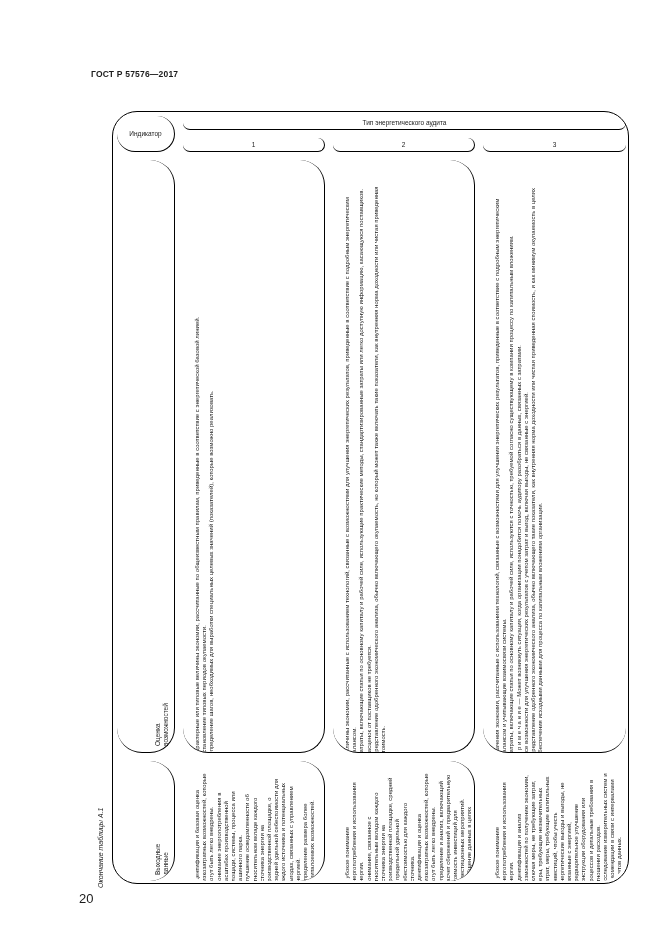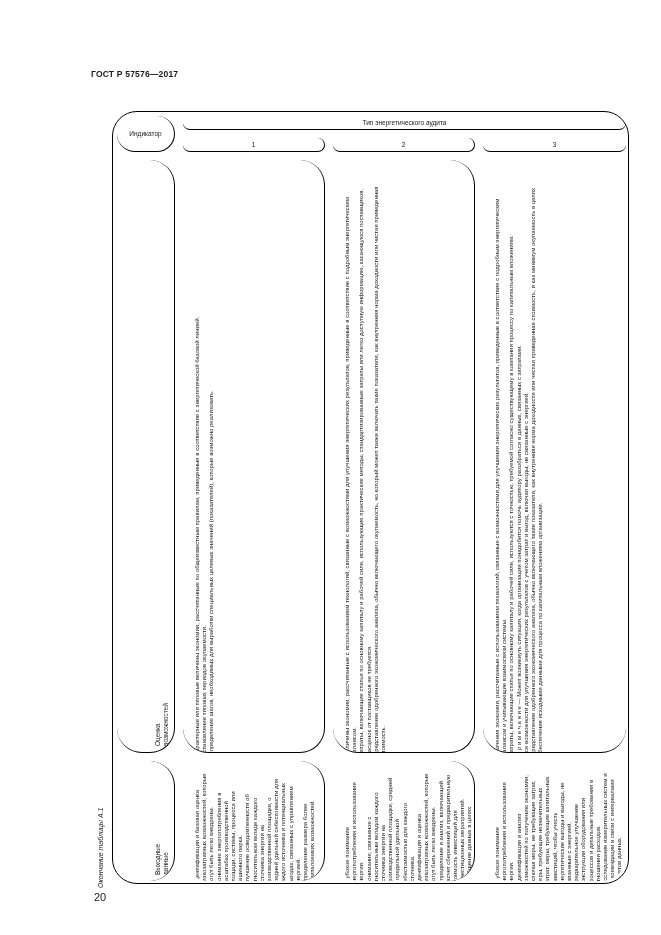--- a/index.html
+++ b/index.html
@@ -6,21 +6,21 @@
   html,body { background:#ffffff; }
   .sheet {
     position:relative; width:661px; height:935px; background:#ffffff;
     font-family:"Liberation Sans", sans-serif; color:#1b1b1b; overflow:hidden;
   }
   .page-header {
     position:absolute; left:75px; top:53px;
     font-size:8.5px; font-weight:bold; letter-spacing:.2px;
   }
   .page-number {
-    position:absolute; left:78px; top:875px; font-size:11px;
+    position:absolute; left:63px; top:875px; font-size:13px;
   }
   
   .vtext {
     writing-mode:vertical-rl;
     text-orientation:mixed;
     transform:rotate(180deg);
   }
   .table-caption {
     position:absolute; left:77px; top:758px; width:13px; height:110px;
   }

